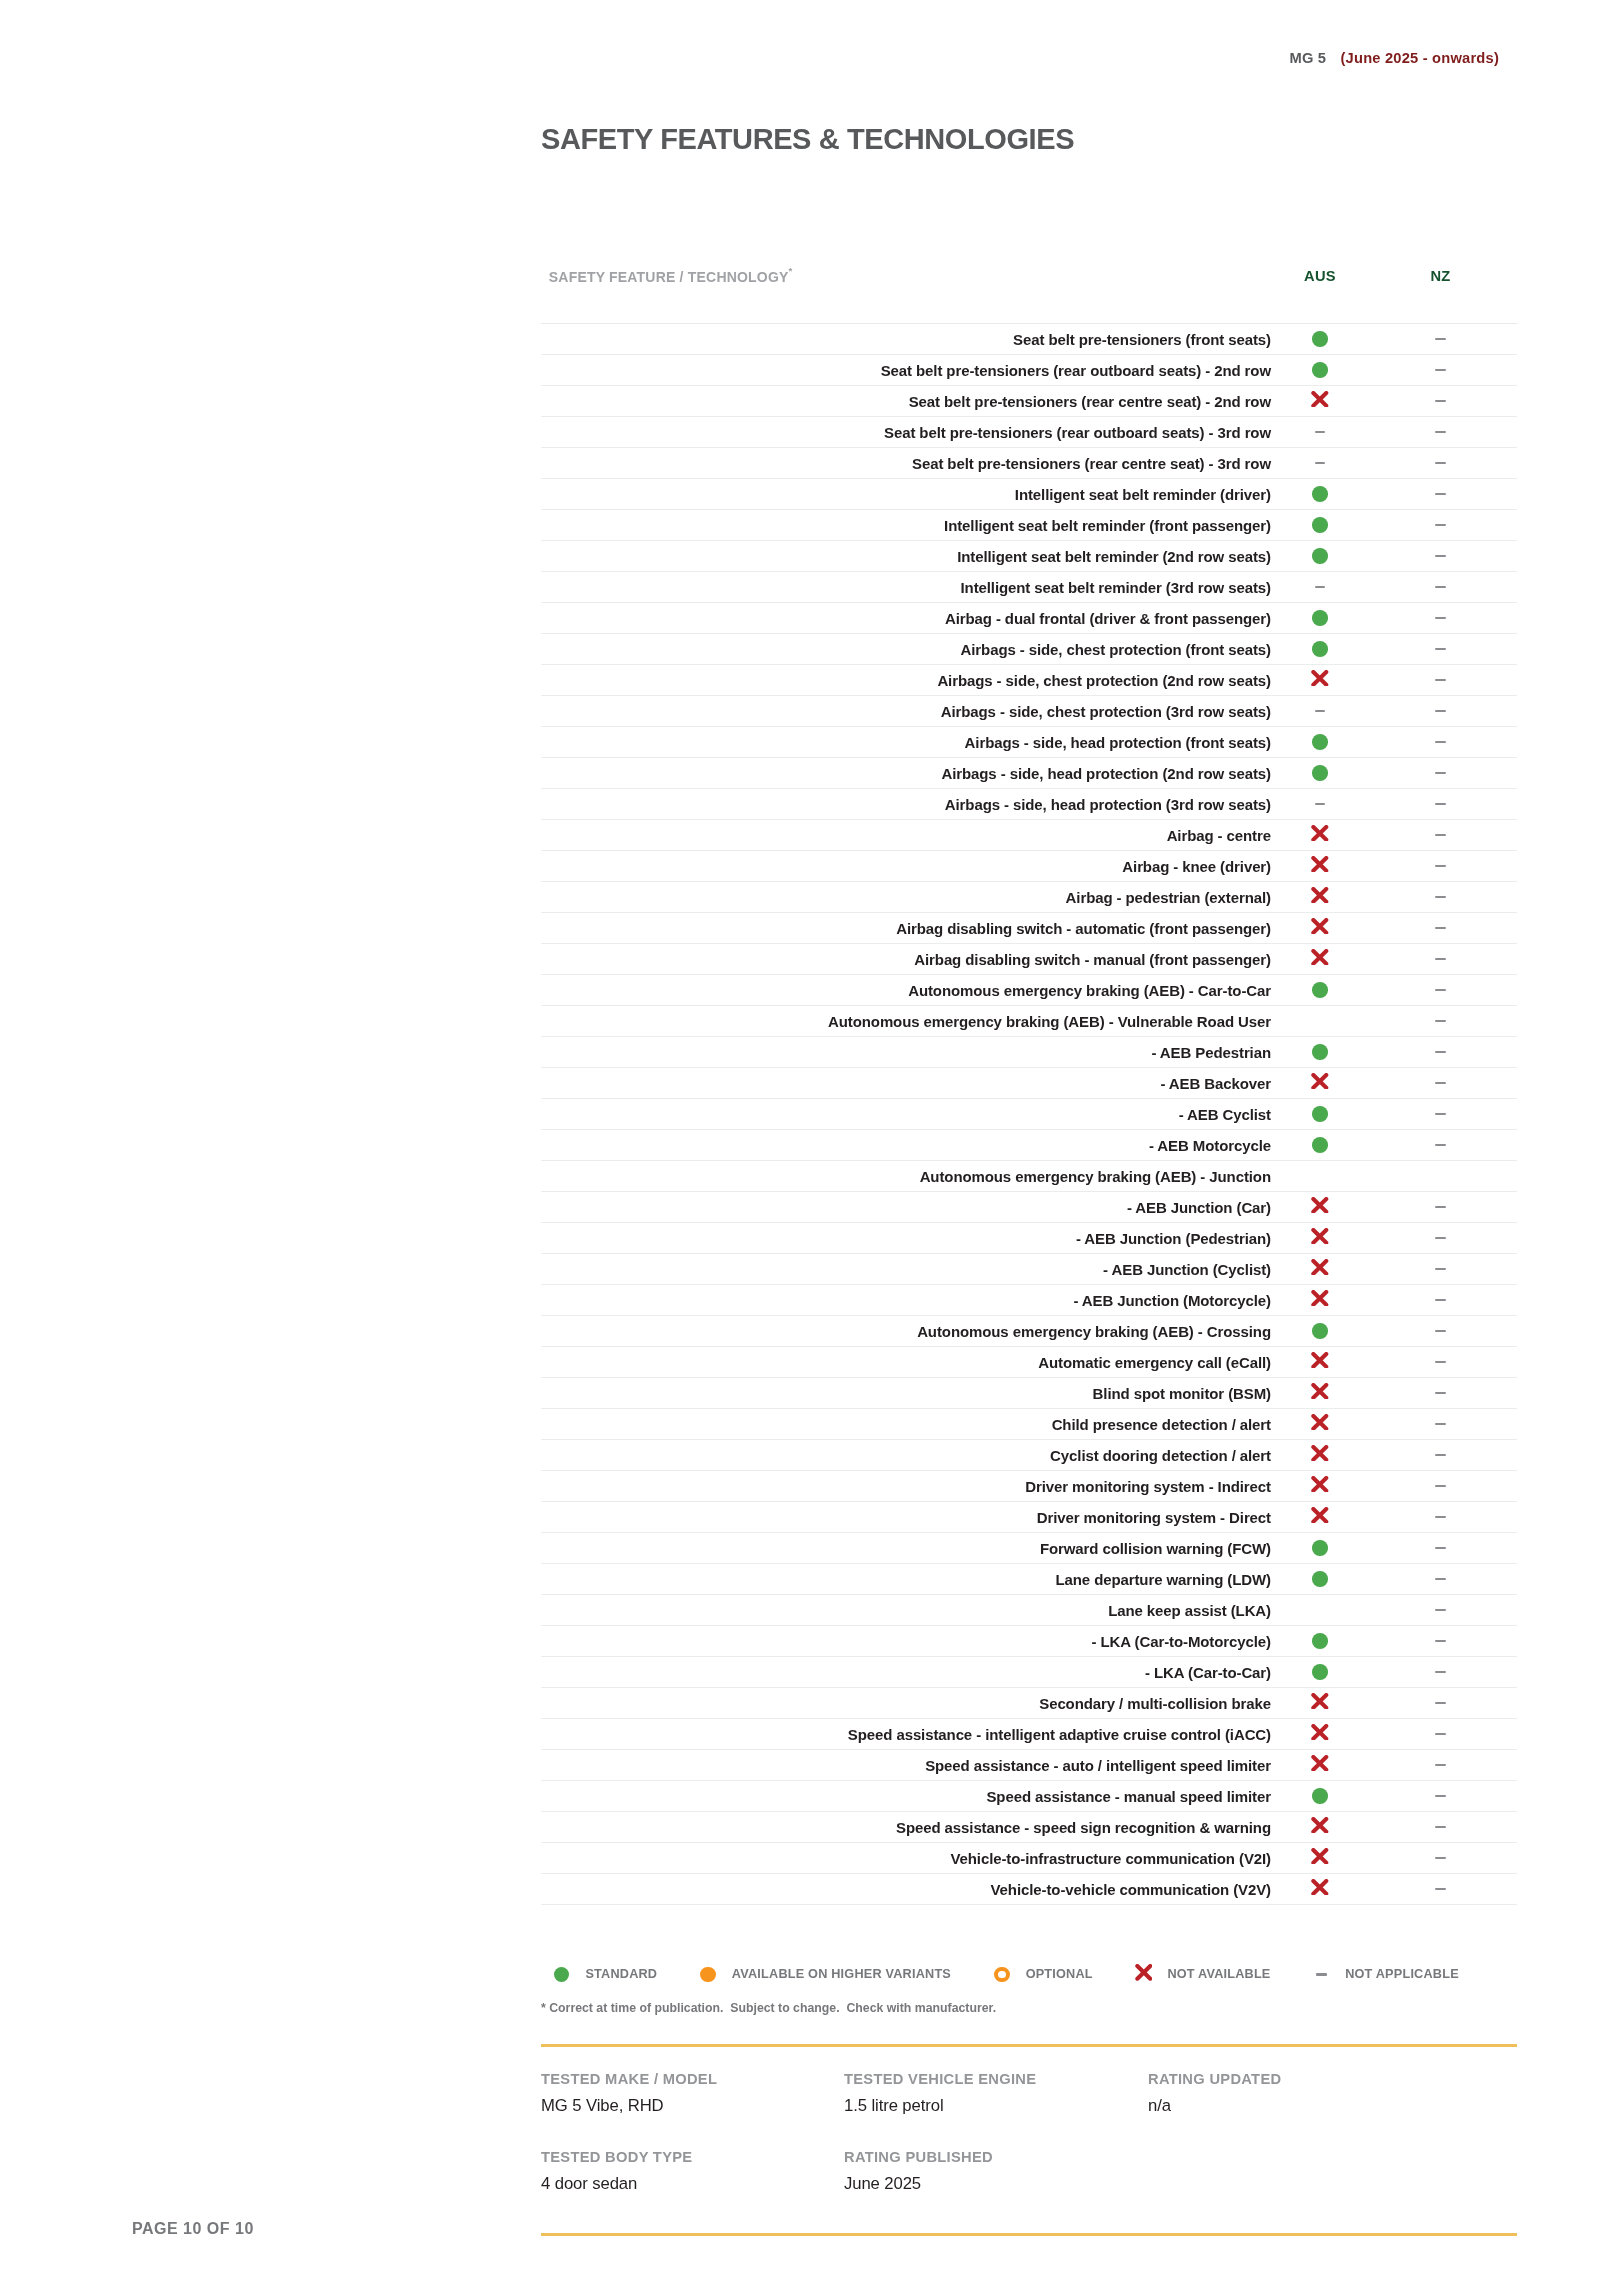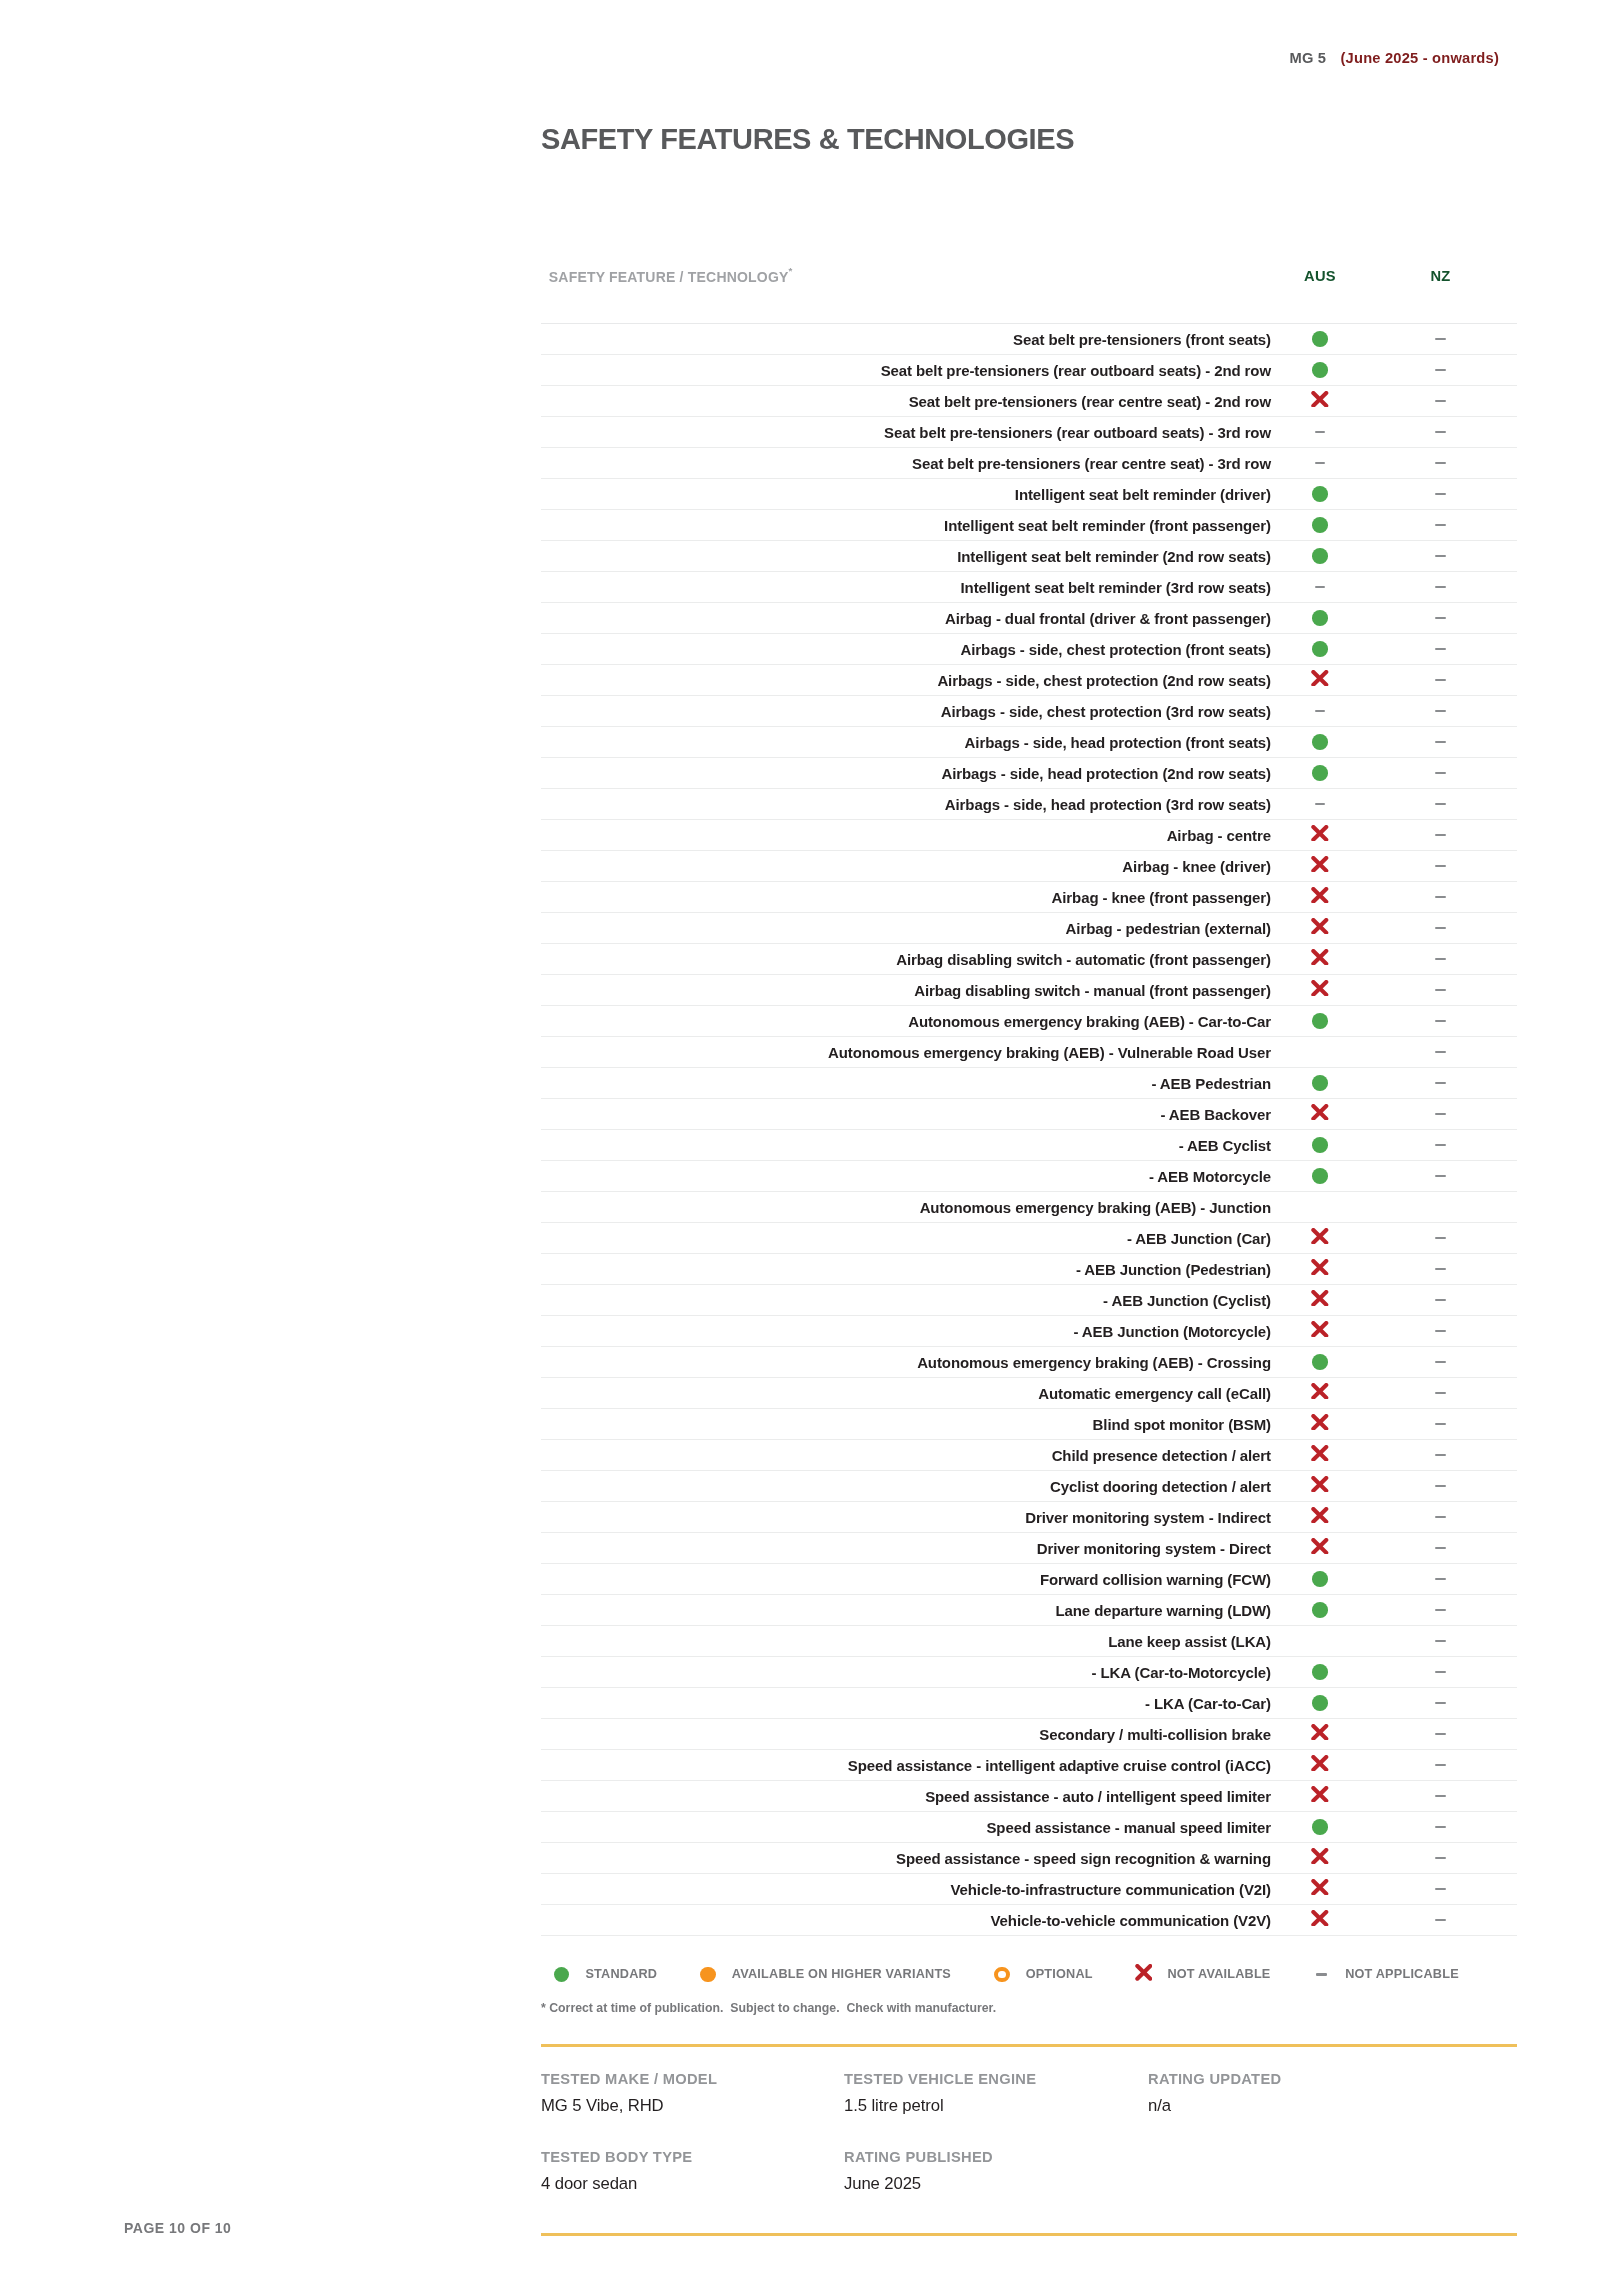--- a/index.html
+++ b/index.html
@@ -52,21 +52,21 @@
 
   .gold-rule { position:absolute; left:0; width:976px; height:2.9px; background:#EFC05A; }
   .gold-rule.rule-1 { top:2044px; }
   .gold-rule.rule-2 { top:2233px; }
 
   
   .footer-grid { position:absolute; top:2071px; left:0; width:976px; display:grid; grid-template-columns:303px 304px 1fr; row-gap:33px; }
   .footer-field .f-label { font-size:14.7px; font-weight:bold; color:#939598; letter-spacing:0.3px; }
   .footer-field .f-value { margin-top:8.8px; font-size:16.7px; color:#231F20; letter-spacing:-0.1px; }
 
-  .page-number { position:absolute; left:124px; top:2220px; font-size:14px; font-weight:bold; color:#77787B; letter-spacing:0.5px; }
+  .page-number { position:absolute; left:132px; top:2220px; font-size:16px; font-weight:bold; color:#77787B; letter-spacing:0.5px; }
 </style>
 </head>
 <body>
 
 <div class="page">
 
   <div class="doc-header">
     <span class="model">MG 5</span>
     <span class="period">(June 2025 - onwards)</span>
   </div>
@@ -246,31 +246,20 @@
           <div class="t-cell aus">
             <span class="sym-x"><svg width="17.6" height="16.7" viewBox="0 0 18 17">
                 <path d="M2.4 2 L15.6 15 M15.6 2 L2.4 15" stroke="#BB2228" stroke-width="4.2" stroke-linecap="round" fill="none"></path>
               </svg></span>
           </div>
           <div class="t-cell nz">
             <span class="sym-dash"></span>
           </div>
         </div>
         <div class="t-row t-cols">
-          <div class="t-label-col">Airbag - knee (front passenger)</div>
-          <div class="t-cell aus">
-            <span class="sym-x"><svg width="17.6" height="16.7" viewBox="0 0 18 17">
-                <path d="M2.4 2 L15.6 15 M15.6 2 L2.4 15" stroke="#BB2228" stroke-width="4.2" stroke-linecap="round" fill="none"></path>
-              </svg></span>
-          </div>
-          <div class="t-cell nz">
-            <span class="sym-dash"></span>
-          </div>
-        </div>
-        <div class="t-row t-cols">
           <div class="t-label-col">Airbag - pedestrian (external)</div>
           <div class="t-cell aus">
             <span class="sym-x"><svg width="17.6" height="16.7" viewBox="0 0 18 17">
                 <path d="M2.4 2 L15.6 15 M15.6 2 L2.4 15" stroke="#BB2228" stroke-width="4.2" stroke-linecap="round" fill="none"></path>
               </svg></span>
           </div>
           <div class="t-cell nz">
             <span class="sym-dash"></span>
           </div>
         </div>

